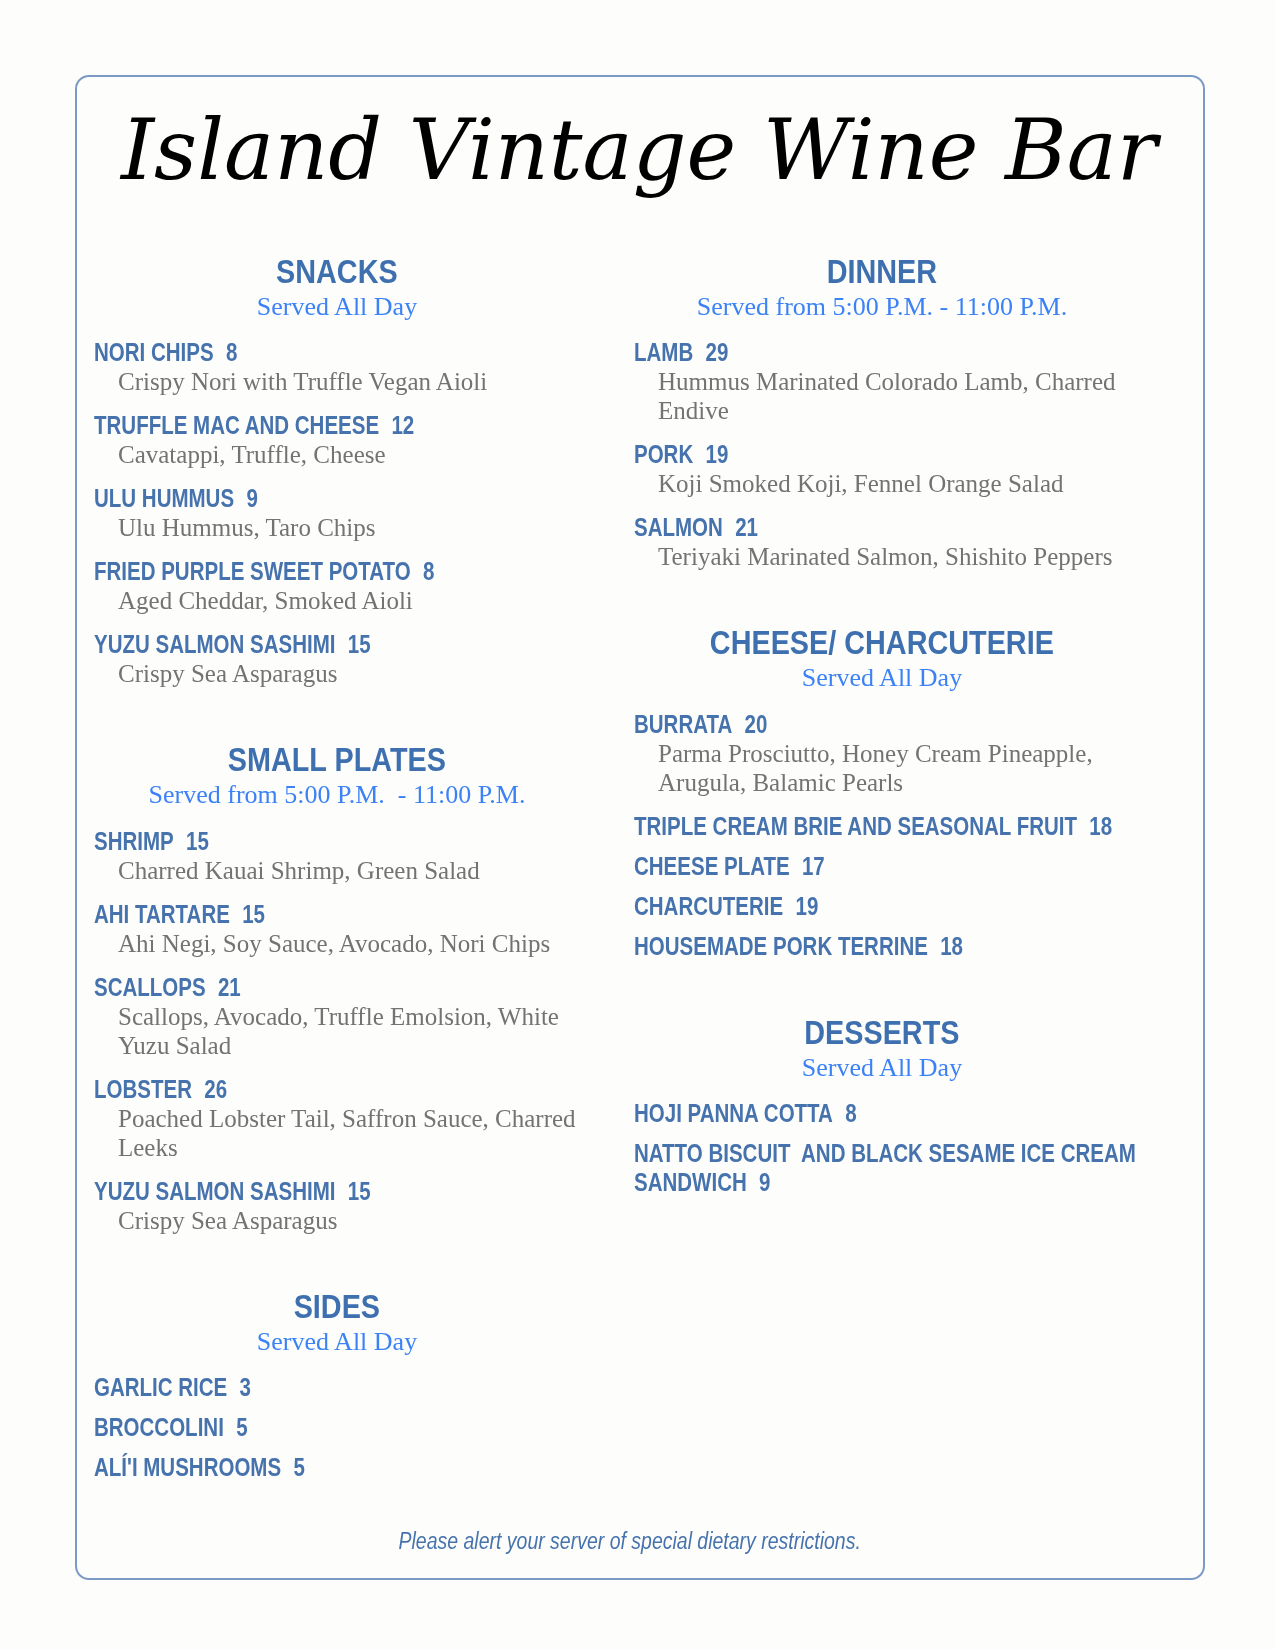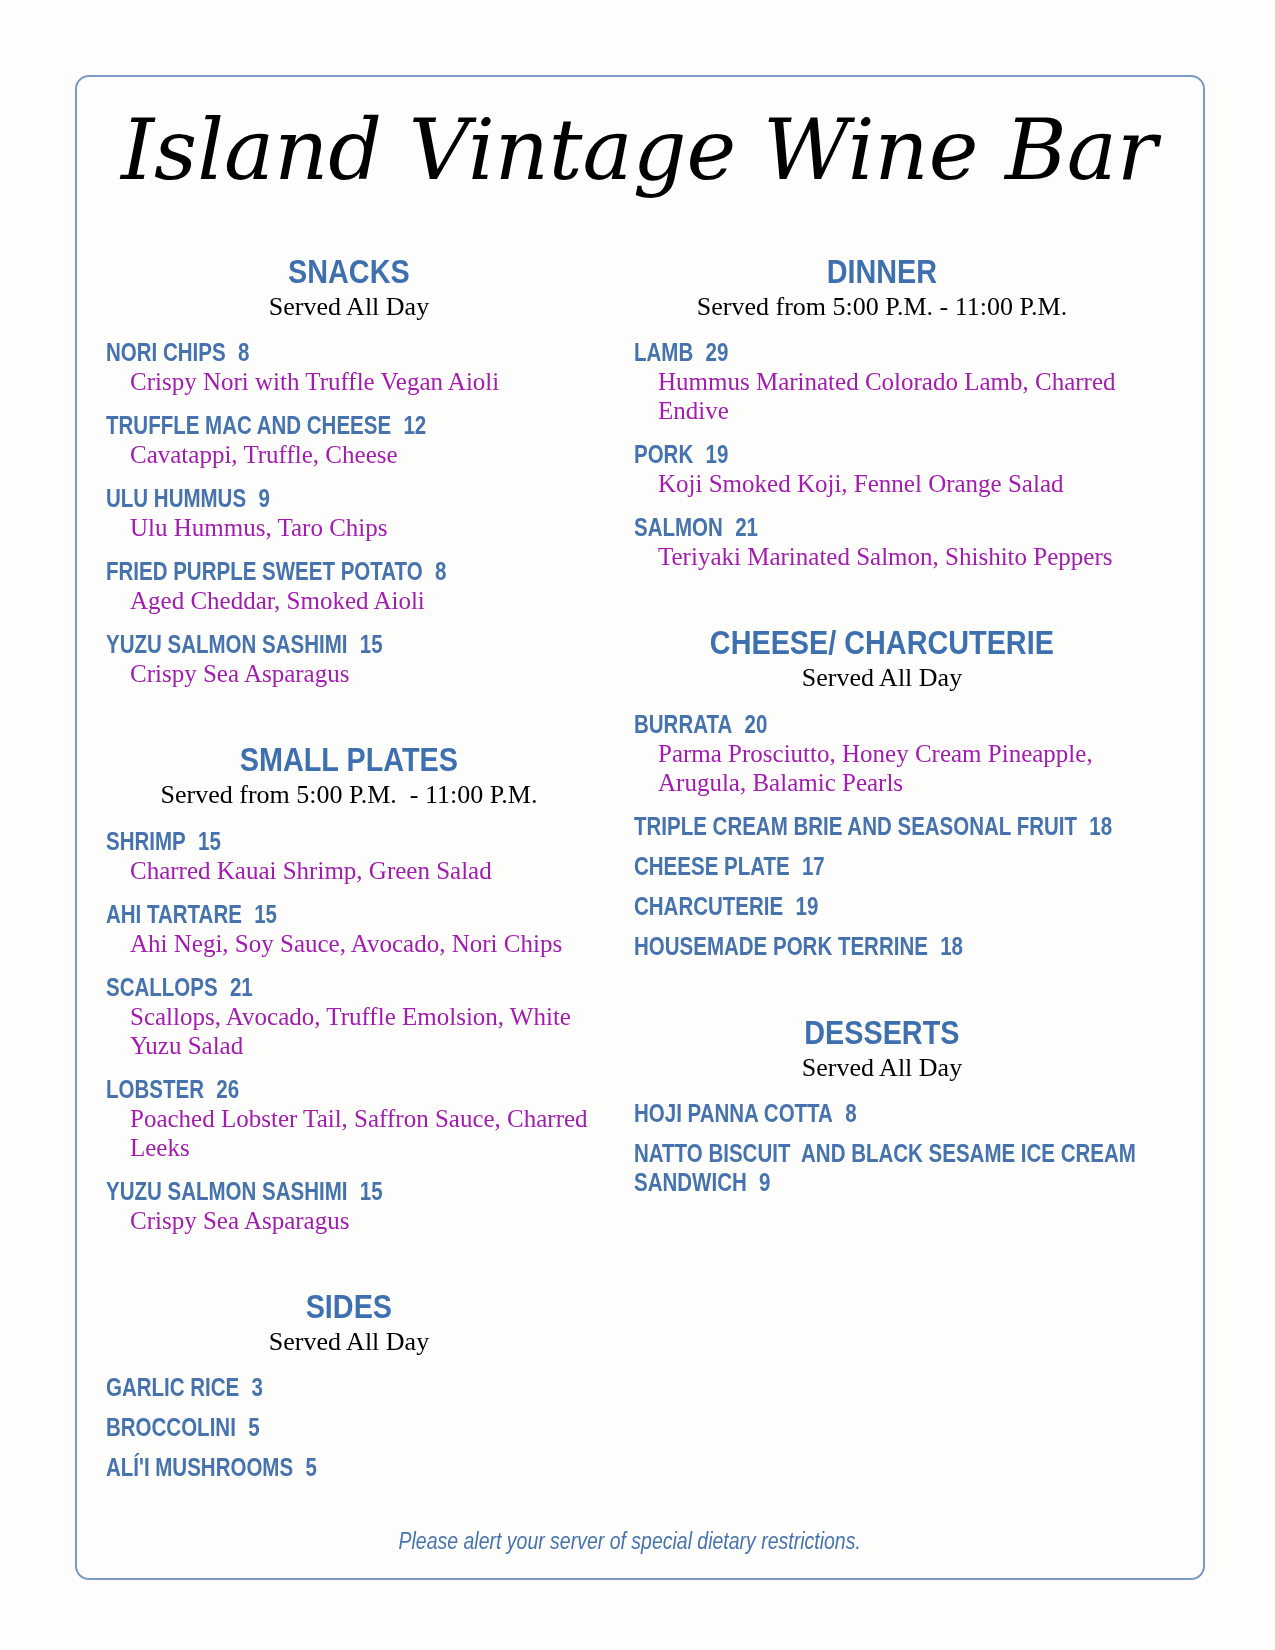--- a/index.html
+++ b/index.html
@@ -14,52 +14,52 @@
     border:2px solid #7b9ac6;border-radius:14px;
   }
   .menu-title{
     position:absolute;left:75px;top:92px;width:1128px;
     text-align:center;
     font-family:"DejaVu Serif",serif;font-style:italic;font-weight:normal;
     font-size:84px;line-height:1.4;color:#000000;margin:0;
     white-space:nowrap;
   }
   .col{position:absolute;top:252px;}
-  .col-left{left:94px;width:510px;}
+  .col-left{left:82px;width:510px;}
   .col-right{left:622px;width:520px;}
   .menu-section{margin:0;}
   .menu-section + .menu-section{margin-top:52px;}
   .section-heading{
     margin:0;width:118%;
     transform:scaleX(0.847);transform-origin:left top;
     text-align:center;
     font-family:"Liberation Sans",sans-serif;font-weight:bold;
     font-size:34px;line-height:1.12;color:#3e70b0;
     white-space:pre-wrap;
   }
   .section-subtitle{
     text-align:center;
     font-family:"Liberation Serif",serif;
-    font-size:26px;line-height:1.2;color:#000000;
+    font-size:26px;line-height:1.2;color:#3b82f6;
     margin:1px 0 16px 0;
     white-space:pre-wrap;
   }
   .item{margin:0 0 15px 12px;}
   .item.no-desc{margin-bottom:11px;}
   .item-title{
     width:122%;
     transform:scaleX(0.82);transform-origin:left top;
     font-family:"Liberation Sans",sans-serif;font-weight:bold;
     font-size:25px;line-height:1.16;color:#4673ad;
     white-space:pre-wrap;
   }
   .item-price{margin-left:15px;}
   .item-desc{
     font-family:"Liberation Serif",serif;
-    font-size:25px;line-height:1.16;color:#a21caf;
+    font-size:25px;line-height:1.16;color:#737373;
     white-space:pre-wrap;
     padding-left:24px;
   }
   .footer-wrap{position:absolute;left:75px;top:1528px;width:1110px;}
   .menu-footer{
     width:118%;
     transform:scaleX(0.847);transform-origin:left top;
     text-align:center;
     font-family:"Liberation Sans",sans-serif;font-style:italic;
     font-size:23px;line-height:1.2;color:#4673ad;

